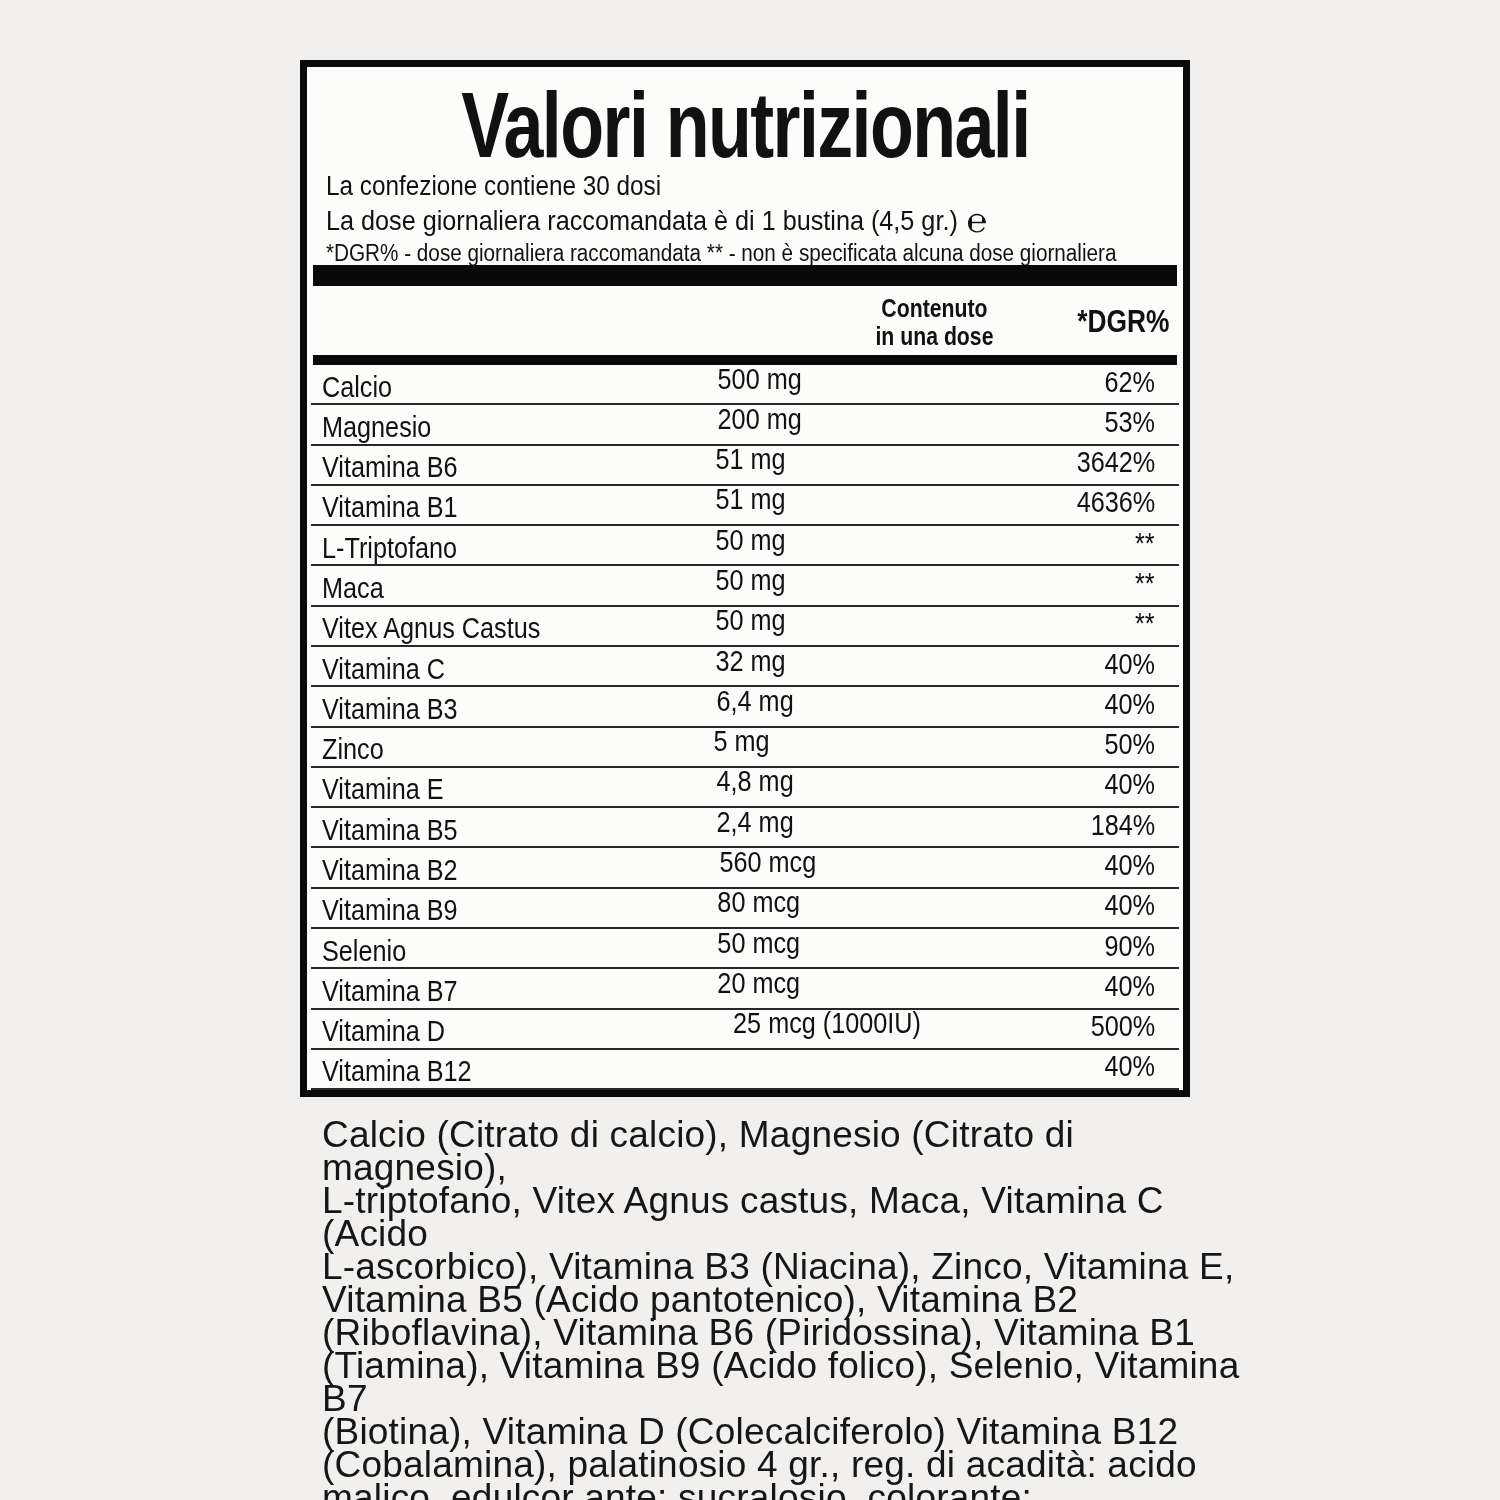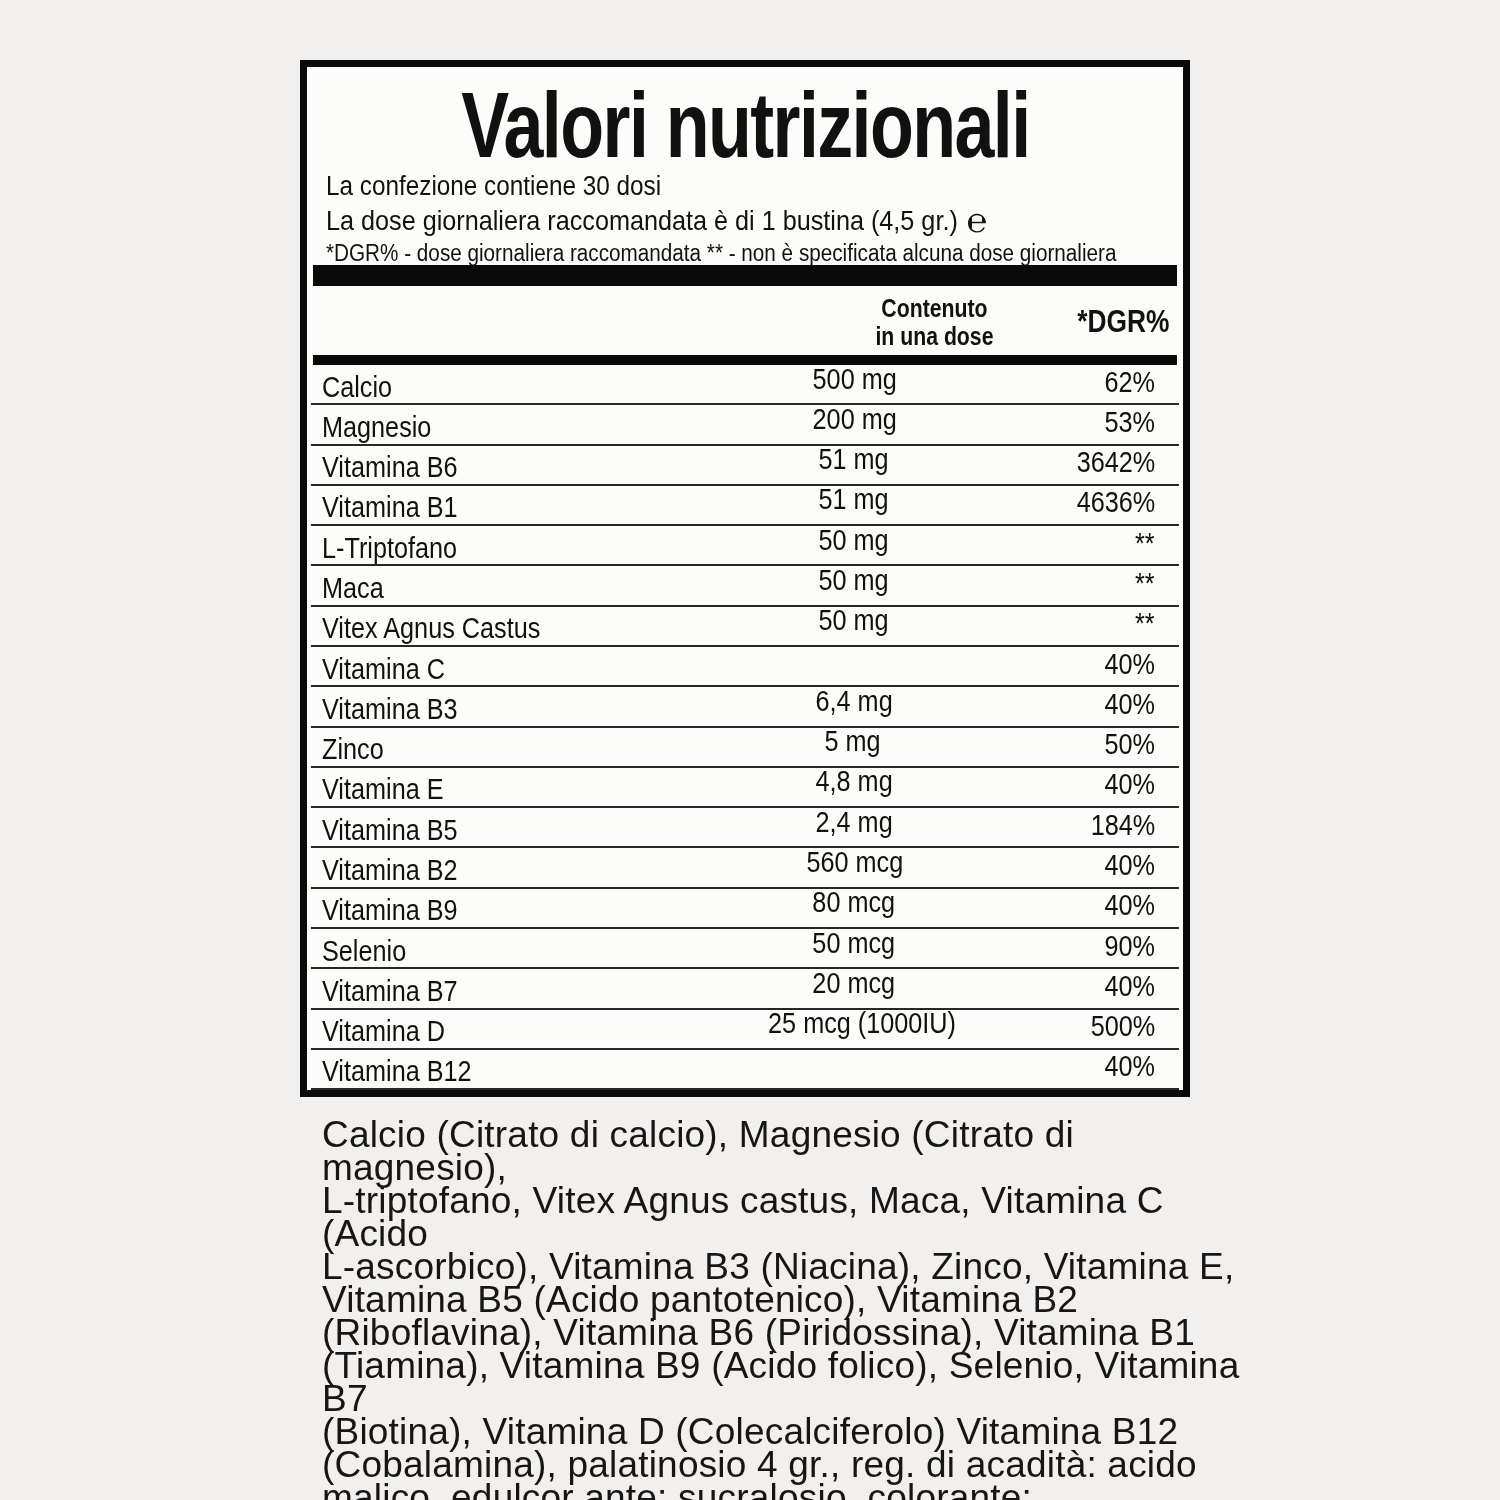--- a/index.html
+++ b/index.html
@@ -65,21 +65,21 @@
     display: flex; flex-direction: column;
   }
   .row {
     flex: 1; display: flex; align-items: center;
     box-sizing: border-box;
     border-bottom: 2px solid #272727;
     padding: 0 24px 0 11px;
     font-size: 29px;
   }
   .cell.name   { flex: 1; transform: translateY(3px); }
-  .cell.amount { width: 274px; text-align: center; transform: translateY(-5px); }
+  .cell.amount { width: 274px; text-align: left; margin-right: 6px; transform: translateY(-5px); }
   .cell.dgr    { width: 170px; text-align: right; transform: translateY(-2px); }
   .ingredients {
     position: absolute; left: 310px; top: 1106px; width: 940px;
     margin: 12px;
     font-size: 37px; line-height: 33px; letter-spacing: 0.2px;
     color: #161616;
     white-space: pre-line;
   }
 </style>
 </head>
@@ -148,20 +148,21 @@
   </div>
 
   <div class="row">
     <div class="cell name"><span class="cxl">Vitex Agnus Castus</span></div>
     <div class="cell amount"><span class="cxr">50 mg</span></div>
     <div class="cell dgr"><span class="cxr">**</span></div>
   </div>
 
   <div class="row">
     <div class="cell name"><span class="cxl">Vitamina C</span></div>
+    <div class="cell amount"><span class="cxr">32 mg</span></div>
     <div class="cell dgr"><span class="cxr">40%</span></div>
   </div>
 
   <div class="row">
     <div class="cell name"><span class="cxl">Vitamina B3</span></div>
     <div class="cell amount"><span class="cxr">6,4 mg</span></div>
     <div class="cell dgr"><span class="cxr">40%</span></div>
   </div>
 
   <div class="row">

